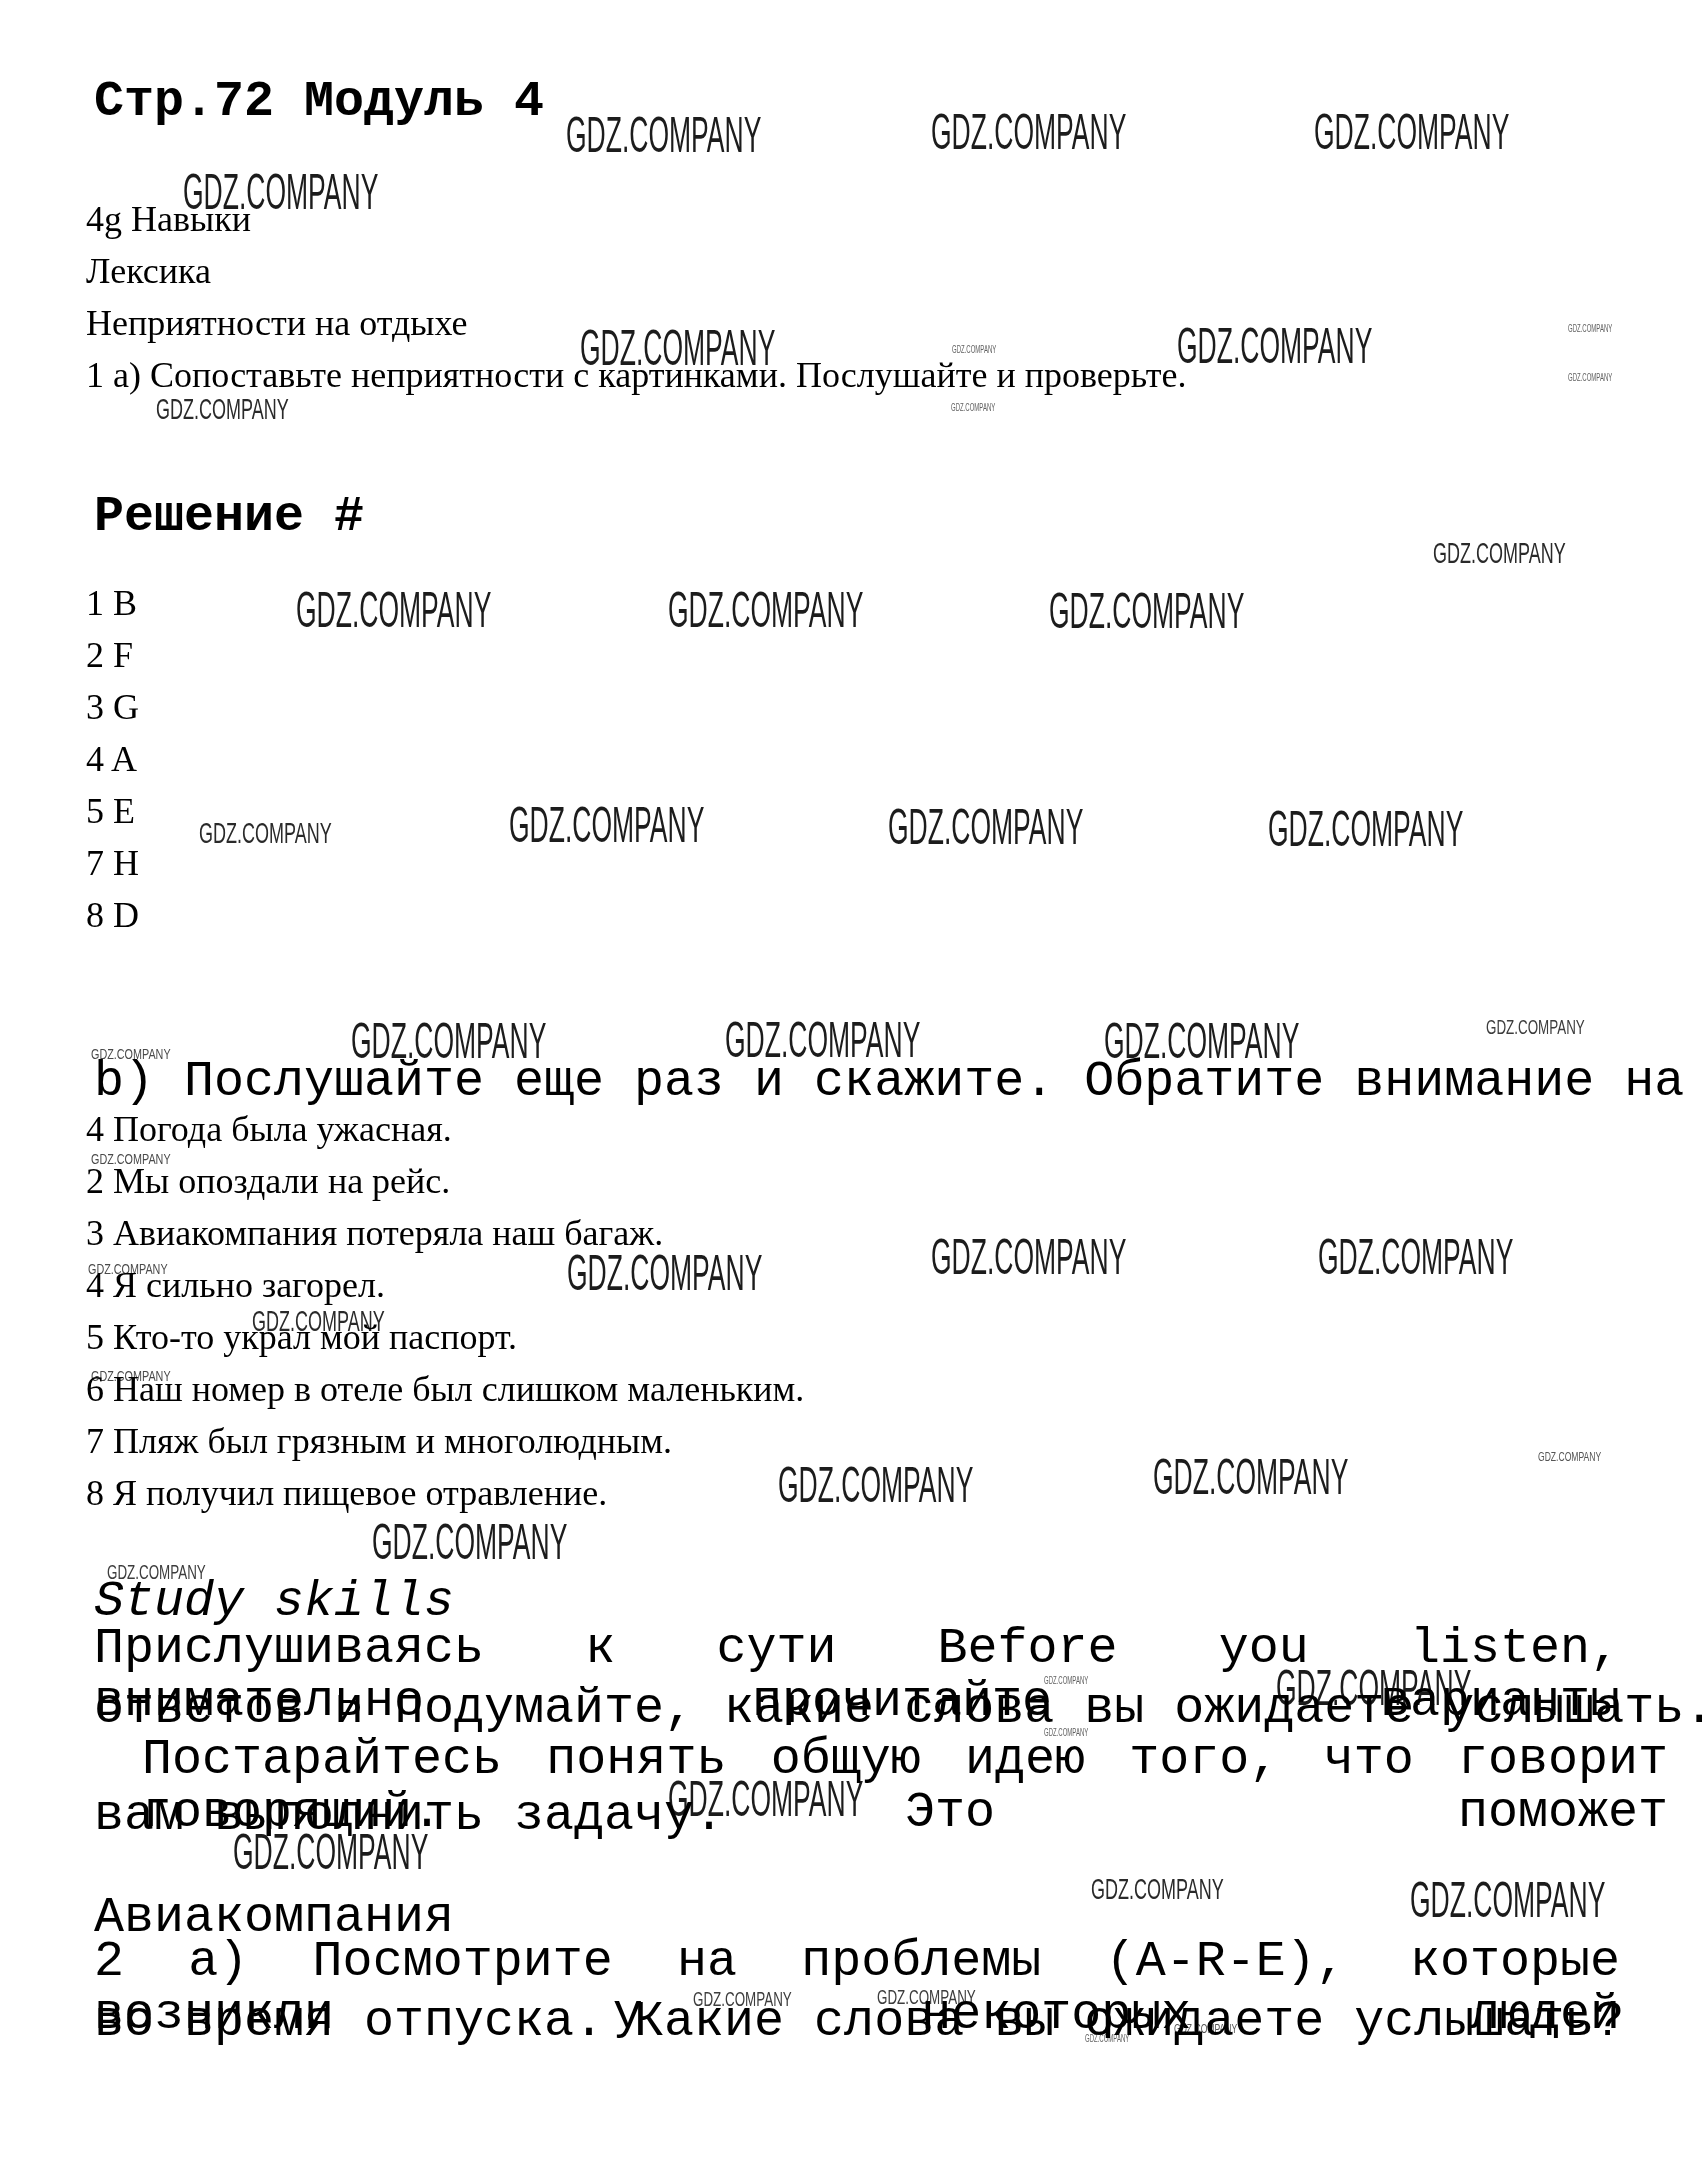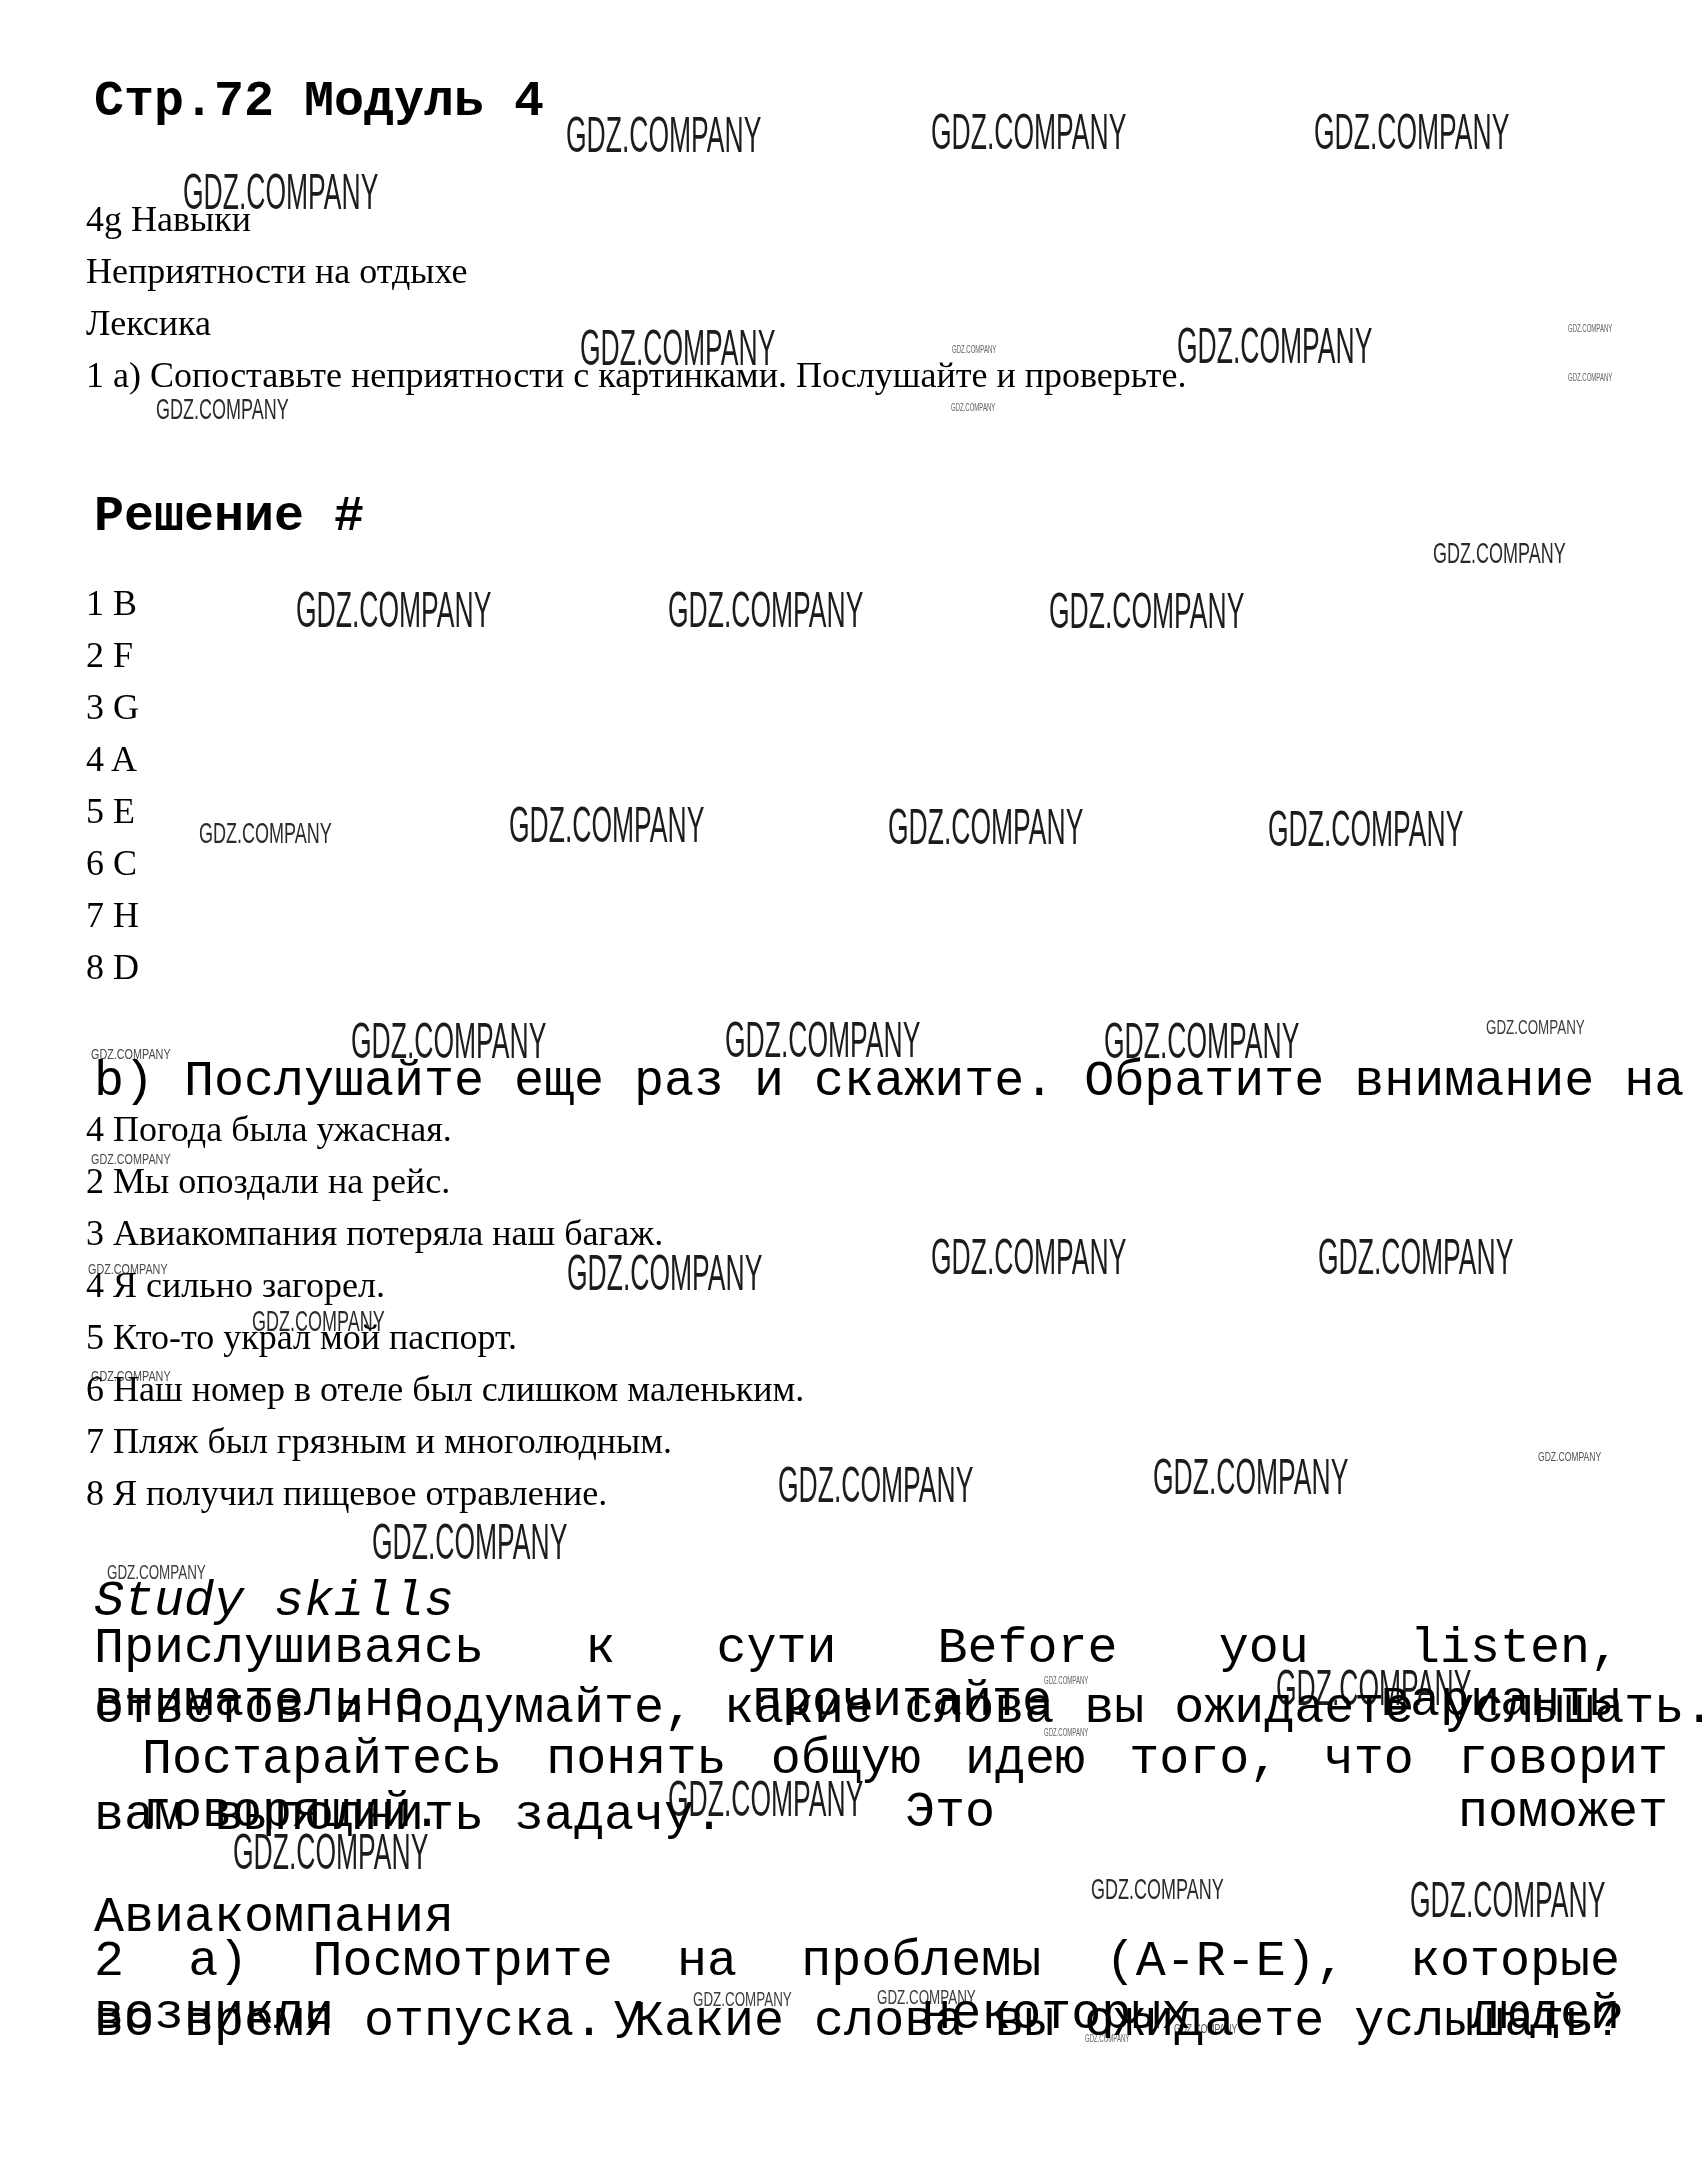--- a/index.html
+++ b/index.html
@@ -78,34 +78,33 @@
     <span class="wm s" style="left: 693px; top: 1988px;">GDZ.COMPANY</span>
     <span class="wm s" style="left: 877px; top: 1986px;">GDZ.COMPANY</span>
     <span class="wm t2" style="left: 1174px; top: 2021px;">GDZ.COMPANY</span>
     <span class="wm t" style="left: 1085px; top: 2033px;">GDZ.COMPANY</span>
   </div>
 
 <div class="doc-line bold" style="top:76px;">Стр.72 Модуль 4</div>
 
 <div class="vblock" style="top:193px;">
     <div>4g Навыки</div>
+    <div>Лексика</div>
     <div>Неприятности на отдыхе</div>
-    <div>Лексика</div>
     <div>1 a) Сопоставьте неприятности с картинками. Послушайте и проверьте.</div>
   </div>
 
 <div class="doc-line bold" style="top:491px;">Решение #</div>
 
 <div class="vblock" style="top:577px;">
     <div>1 B</div>
     <div>2 F</div>
     <div>3 G</div>
     <div>4 A</div>
     <div>5 E</div>
-    <div>6 C</div>
     <div>7 H</div>
     <div>8 D</div>
   </div>
 
 <div class="doc-line" style="top:1056px;">b) Послушайте еще раз и скажите. Обратите внимание на интонацию.</div>
 
 <div class="vblock" style="top:1103px;">
     <div>4 Погода была ужасная.</div>
     <div>2 Мы опоздали на рейс.</div>
     <div>3 Авиакомпания потеряла наш багаж.</div>

